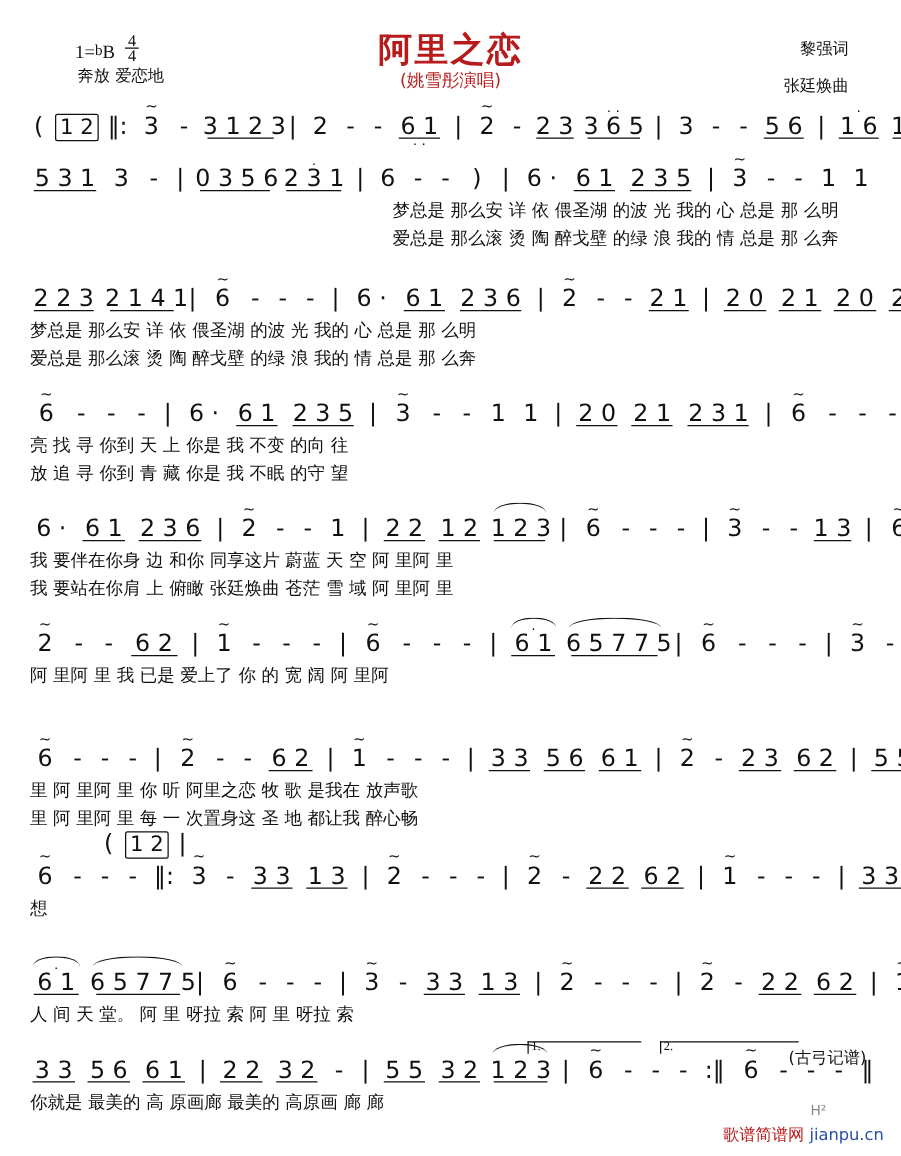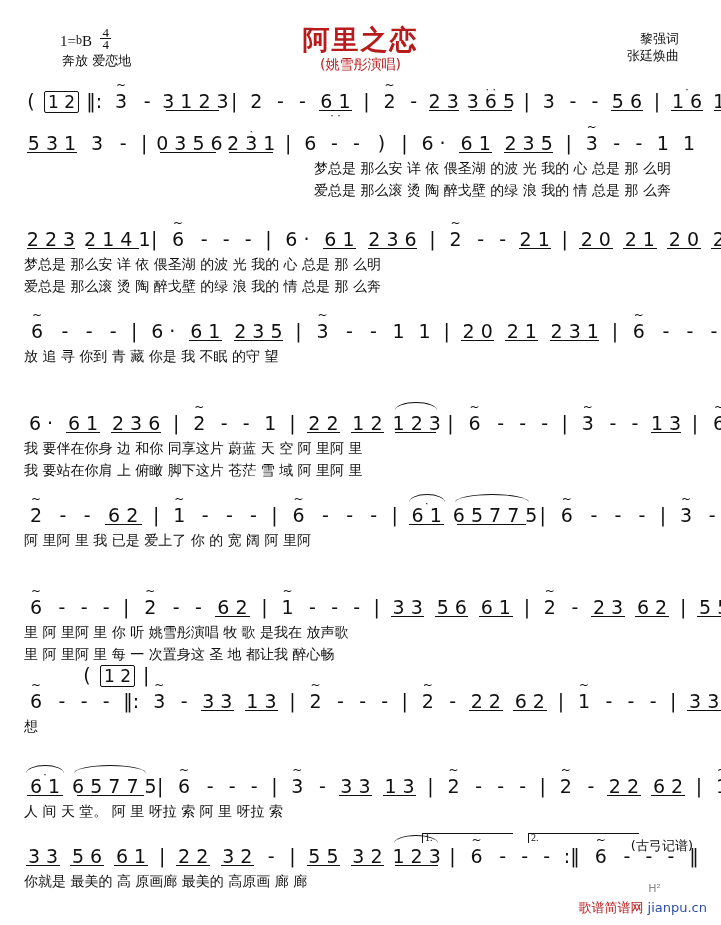--- a/index.html
+++ b/index.html
@@ -51,21 +51,21 @@
   .tempo{
     position:absolute;top:52px;left:62px;
     font-size:13px;
     font-family:"DejaVu Sans", sans-serif;
   }
   .credit1{
     position:absolute;top:30px;right:42px;
     font-size:13px;font-family:"DejaVu Sans", sans-serif;
   }
   .credit2{
-    position:absolute;top:47px;right:42px;
+    position:absolute;top:60px;right:42px;
     font-size:13px;font-family:"DejaVu Sans", sans-serif;
   }
 
   
   .system{position:absolute;left:24px;width:676px;}
   .musicline{
     position:relative;
     height:28px;
     font-family:"DejaVu Sans", sans-serif;
     font-size:19px;
@@ -270,20 +270,21 @@
       <span class="tok bar">|</span>
       <span class="tok u1" style="width:38px">2 0</span>
       <span class="tok u1" style="width:38px">2 1</span>
       <span class="tok u1" style="width:56px">2 3 1</span>
       <span class="tok bar">|</span>
       <span class="tok" style="width:24px"><span class="tilde">~</span>6</span>
       <span class="tok" style="width:18px">-</span>
       <span class="tok" style="width:18px">-</span>
       <span class="tok" style="width:18px">-</span>
     </div>
+    <div class="lyricline">亮      找  寻 你到 天  上    你是 我  不变 的向    往</div>
     <div class="lyricline">放      追  寻 你到 青  藏    你是 我  不眠 的守    望</div>
   </div>
 
   <div class="system" style="top:412px;">
     <div class="musicline">
       <span class="tok" style="width:34px">6 ·</span>
       <span class="tok u2" style="width:38px">6 1</span>
       <span class="tok u1" style="width:56px">2 3 6</span>
       <span class="tok bar">|</span>
       <span class="tok" style="width:22px"><span class="tilde">~</span>2</span>
@@ -304,21 +305,21 @@
       <span class="tok" style="width:16px">-</span>
       <span class="tok" style="width:16px">-</span>
       <span class="tok u1" style="width:34px">1 3</span>
       <span class="tok bar">|</span>
       <span class="tok" style="width:24px"><span class="tilde">~</span>6</span>
       
       
       
     </div>
     <div class="lyricline">我 要伴在你身  边  和你 同享这片 蔚蓝 天  空    阿  里阿 里</div>
-    <div class="lyricline">我 要站在你肩  上  俯瞰 脚下这片 苍茫 雪  域    阿  里阿 里</div>
+    <div class="lyricline">我 要站在你肩  上  俯瞰 张廷焕曲 苍茫 雪  域    阿  里阿 里</div>
   </div>
 
   <div class="system" style="top:504px;">
     <div class="musicline">
       <span class="tok" style="width:24px"><span class="tilde">~</span>2</span>
       <span class="tok" style="width:18px">-</span>
       <span class="tok" style="width:18px">-</span>
       <span class="tok u1" style="width:42px">6 2</span>
       <span class="tok bar">|</span>
       <span class="tok" style="width:22px"><span class="tilde">~</span>1</span>
@@ -370,21 +371,21 @@
       <span class="tok bar">|</span>
       <span class="tok" style="width:22px"><span class="tilde">~</span>2</span>
       <span class="tok" style="width:16px">-</span>
       <span class="tok u1" style="width:38px">2 3</span>
       <span class="tok u1" style="width:38px">6 2</span>
       <span class="tok bar">|</span>
       <span class="tok u1" style="width:38px">5 5</span>
       
       
     </div>
-    <div class="lyricline">里     阿    里阿 里    你 听 姚雪彤演唱 牧  歌   是我在 放声歌</div>
+    <div class="lyricline">里     阿    里阿 里    你 听 阿里之恋 牧  歌   是我在 放声歌</div>
     <div class="lyricline">里     阿    里阿 里    每 一 次置身这 圣  地   都让我 醉心畅</div>
   </div>
 
   <div class="system" style="top:664px;left:80px;">
     <div class="musicline">
       <span class="tok" style="width:14px">(</span>
       <span class="tok" style="width:34px"><span class="boxnum">1&nbsp;2</span></span>
       <span class="tok bar">|</span>
     </div>
   </div>

